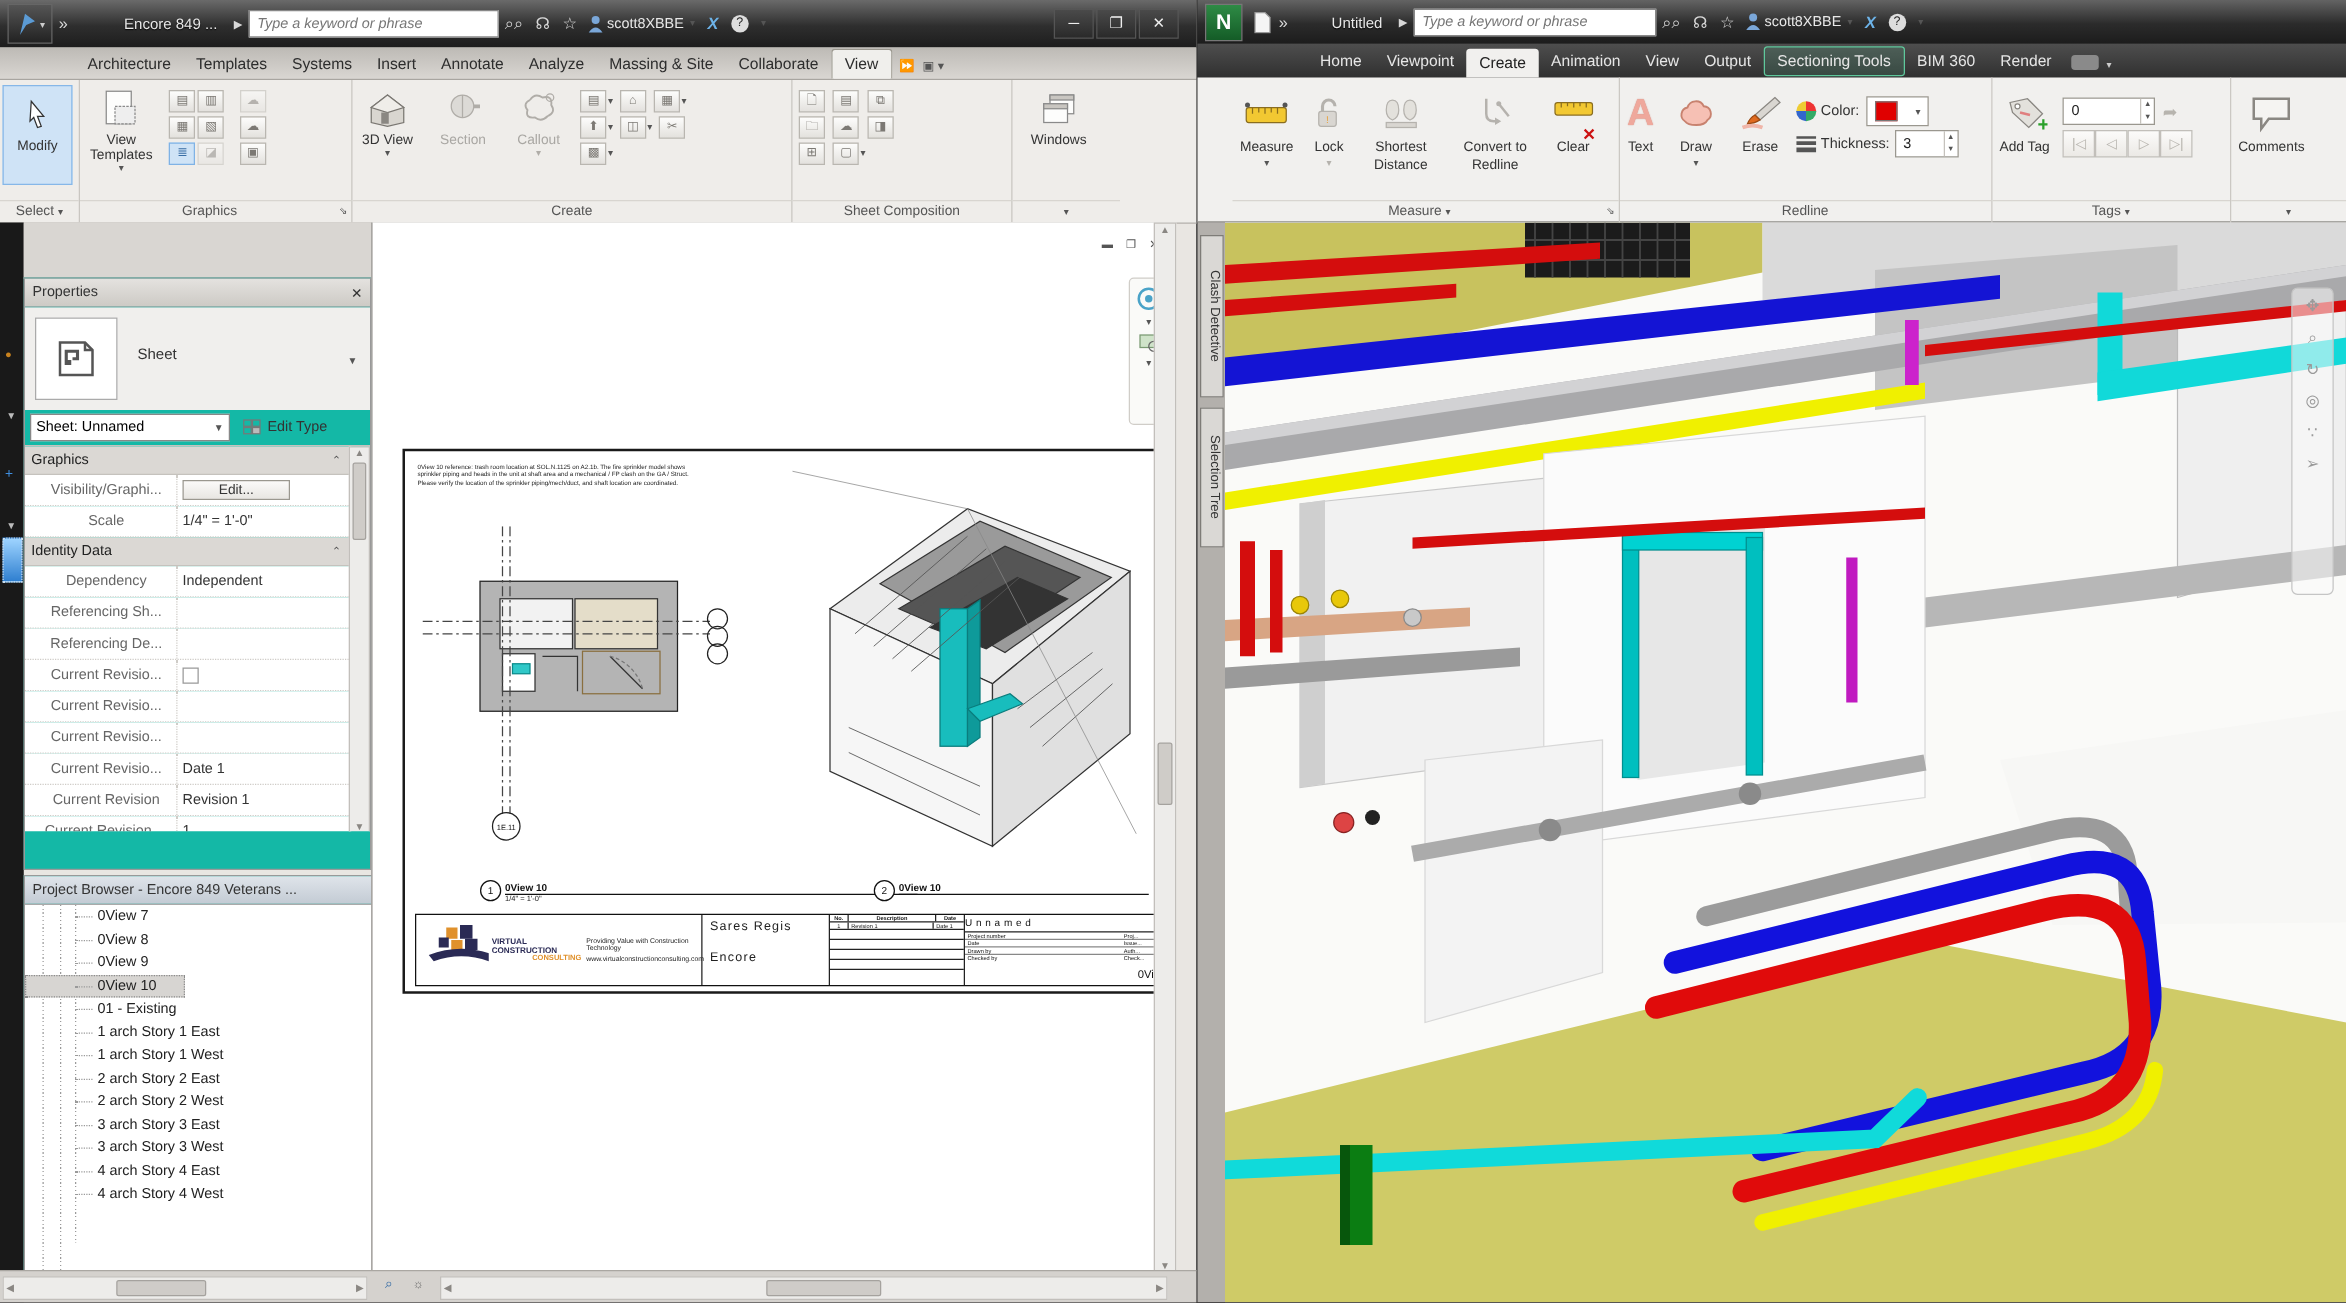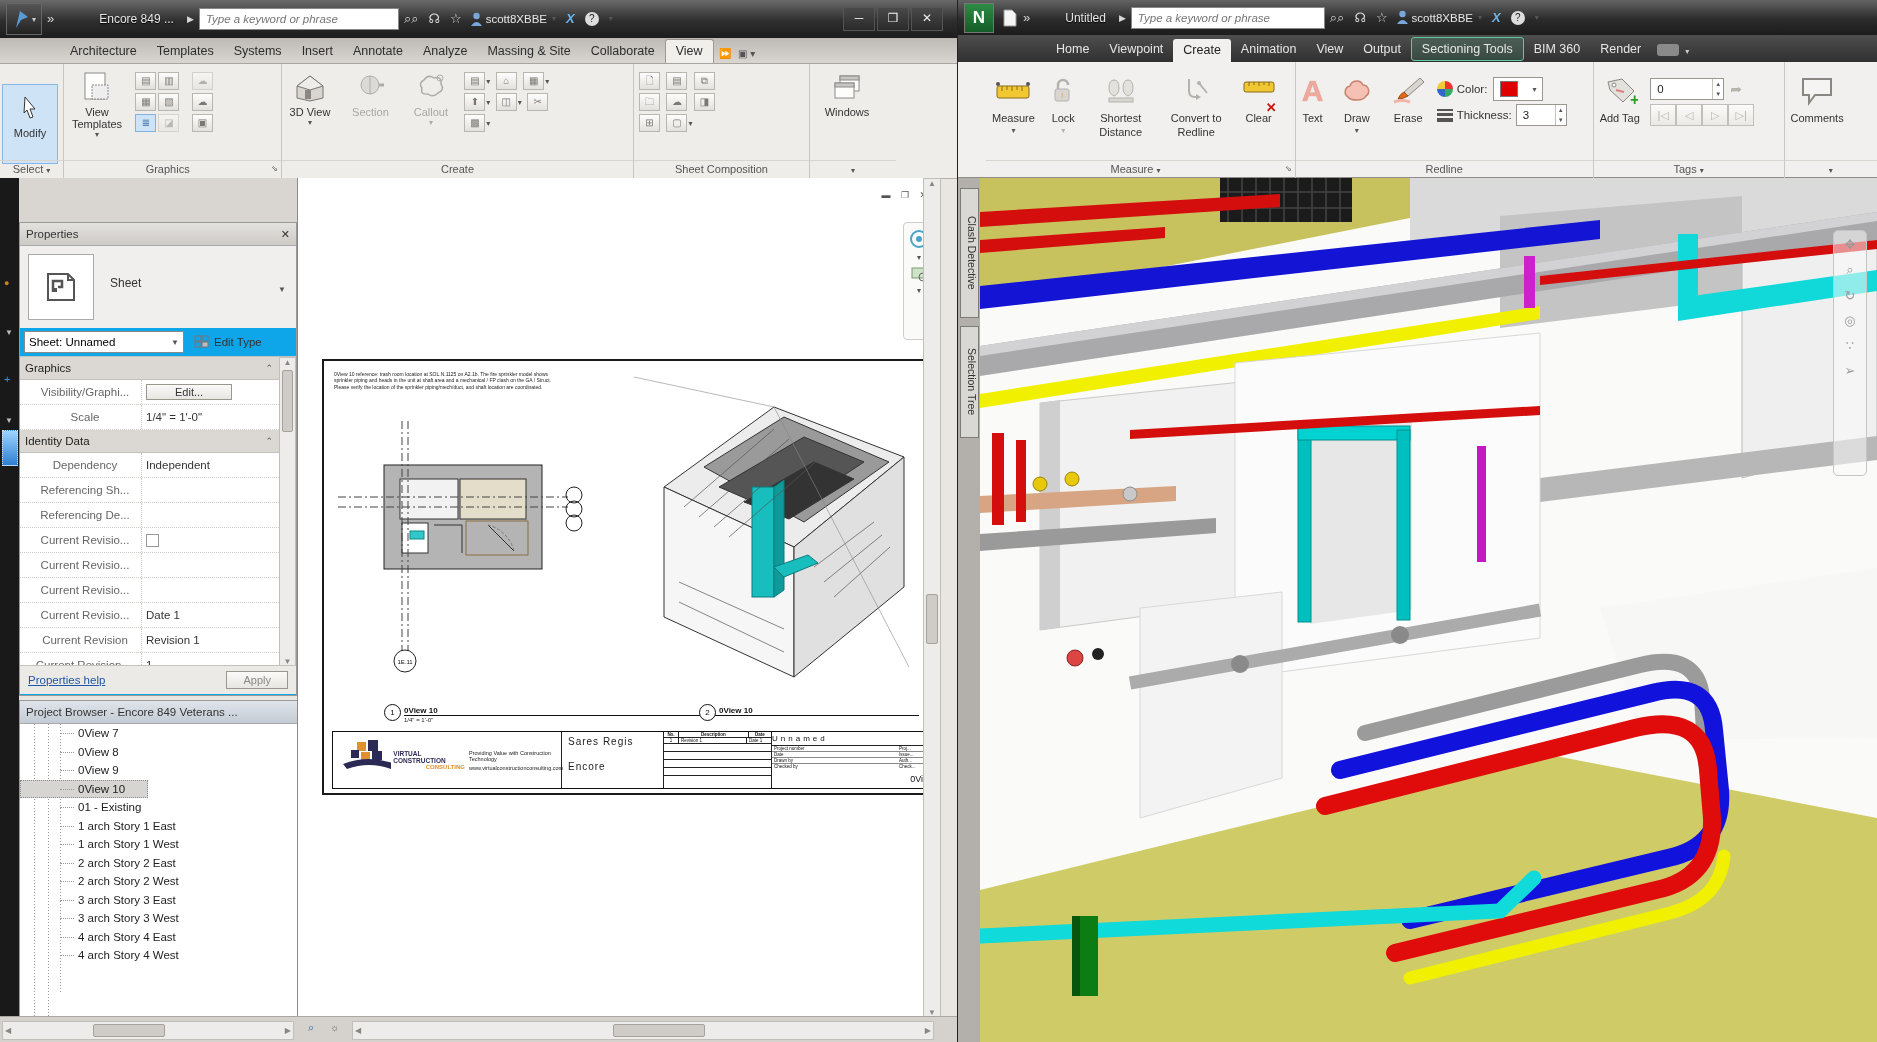--- a/index.html
+++ b/index.html
@@ -23,21 +23,21 @@
   .rv-ribbon{left:0;top:64px;width:957px;height:114px;background:#efedea;border-bottom:1px solid #b2afa9;display:flex;}
   .panel{position:relative;height:114px;border-right:1px solid #c9c6c1;box-sizing:border-box;}
   .pcap{position:absolute;bottom:0;left:0;right:0;height:17px;font-size:11px;color:#555;text-align:center;line-height:16px;border-top:1px solid #d8d5d0;}
   .bigbtn{display:inline-flex;flex-direction:column;align-items:center;justify-content:flex-start;font-size:11px;color:#333;text-align:center;padding:4px 4px 0;vertical-align:top;}
   .bigbtn .ic{height:38px;display:flex;align-items:center;justify-content:center;}
   .dis{color:#a9a7a3;}
   .smico{display:inline-block;width:19px;height:16px;border:1px solid #b9b6b0;background:linear-gradient(#fdfdfc,#e3e1dd);margin:1px;text-align:center;font-size:10px;color:#7c7974;line-height:15px;}
   .smico.sel{background:#cfe3f6;border-color:#7fb2e5;color:#3a6ea5;}
   .chv{font-size:8px;color:#555;}
   
-  .palette{background:#0ea5e9;border:1px solid #999;box-sizing:border-box;}
+  .palette{background:#14b8a6;border:1px solid #999;box-sizing:border-box;}
   .pal-head{height:22px;background:linear-gradient(#e4e2df,#cdcac5);border-bottom:1px solid #aaa;display:flex;align-items:center;font-size:11.5px;color:#333;padding:0 6px;}
   .pal-close{margin-left:auto;font-size:11px;color:#333;}
   .prow{display:flex;height:24px;border-bottom:1px dotted #cfccc7;font-size:11.5px;align-items:center;background:#fff;}
   .prow .plbl{width:112px;padding-left:9px;color:#666;overflow:hidden;white-space:nowrap;text-align:center;}
   .prow .pval{flex:1;color:#333;padding-left:4px;border-left:1px dotted #cfccc7;height:100%;display:flex;align-items:center;}
   .psec{height:22px;background:#dbd8d4;font-size:11.5px;color:#222;display:flex;align-items:center;padding-left:5px;border-bottom:1px solid #c5c2bd;}
   .psec .carat{margin-left:auto;margin-right:8px;font-size:9px;color:#555;}
   .editbtn{font-size:11px;border:1px solid #9a978f;background:linear-gradient(#fbfaf9,#e8e6e2);padding:1px 28px;color:#333;}
   .treeitem{height:18.5px;line-height:18.5px;font-size:11.5px;color:#222;padding-left:58px;position:relative;white-space:nowrap;}
   .treeitem::before{content:"";position:absolute;left:40px;top:9px;width:14px;border-top:1px dotted #9a9a9a;}
@@ -117,21 +117,21 @@
       <span class="rv-tab">Analyze</span>
       <span class="rv-tab">Massing &amp; Site</span>
       <span class="rv-tab">Collaborate</span>
       <span class="rv-tab active">View</span>
       <span style="font-size:10px;color:#555;margin:0 6px 4px">⏩</span>
       <span style="font-size:10px;color:#555;margin-bottom:4px">▣ ▾</span>
     </div>
 
     <div class="rv-ribbon abs">
       <div class="panel" style="width:64px">
-        <div class="bigbtn" style="margin:20px 2px;background:#cfe3f6;border:1px solid #86b7e8;width:46px;height:74px">
+        <div class="bigbtn" style="margin:4px 2px;background:#cfe3f6;border:1px solid #86b7e8;width:46px;height:74px">
           <span class="ic">
               <svg width="20" height="26">
                 <path d="M5 2 L15 14 L10 14 L13 22 L10 23 L7 15 L4 18 Z" fill="#fff" stroke="#333"></path>
               </svg>
             </span>
           <span>Modify</span>
         </div>
         <div class="pcap"><span>Select</span> <span class="chv">▾</span></div>
       </div>
       <div class="panel" style="width:218px">
@@ -326,24 +326,20 @@
           <div class="prow">
               <div class="plbl">Current Revision ...</div>
               <div class="pval">1</div>
             </div>
         </div>
         <div class="sb abs" style="right:0;top:0;width:15px;height:100%">
           <div class="sbarrow">▲</div>
           <div class="sbt" style="left:2px;top:12px;width:9px;height:60px"></div>
           <div class="sbarrow abs" style="bottom:0;width:100%">▼</div>
         </div>
-      </div>
-      <div style="height:28px;display:flex;align-items:center;padding:0 8px;background:#eceae7;border-top:1px solid #c5c2bd">
-        <a style="font-size:11.5px;color:#1f55a5;text-decoration:underline">Properties help</a>
-        <button class="editbtn" style="margin-left:auto;padding:2px 16px;color:#888">Apply</button>
       </div>
     </div>
 
     <div class="palette abs" style="left:19px;top:700px;width:299px;height:316px">
       <div class="pal-head" style="background:linear-gradient(#dfe4ea,#c3cbd4)">
         <span>Project Browser - Encore 849 Veterans ...</span>
         <span class="pal-close">✕</span>
       </div>
       <div style="position:relative;height:294px;background:#fff;overflow:hidden">
         <div class="vguide" style="left:14px;top:0;height:100%"></div>

